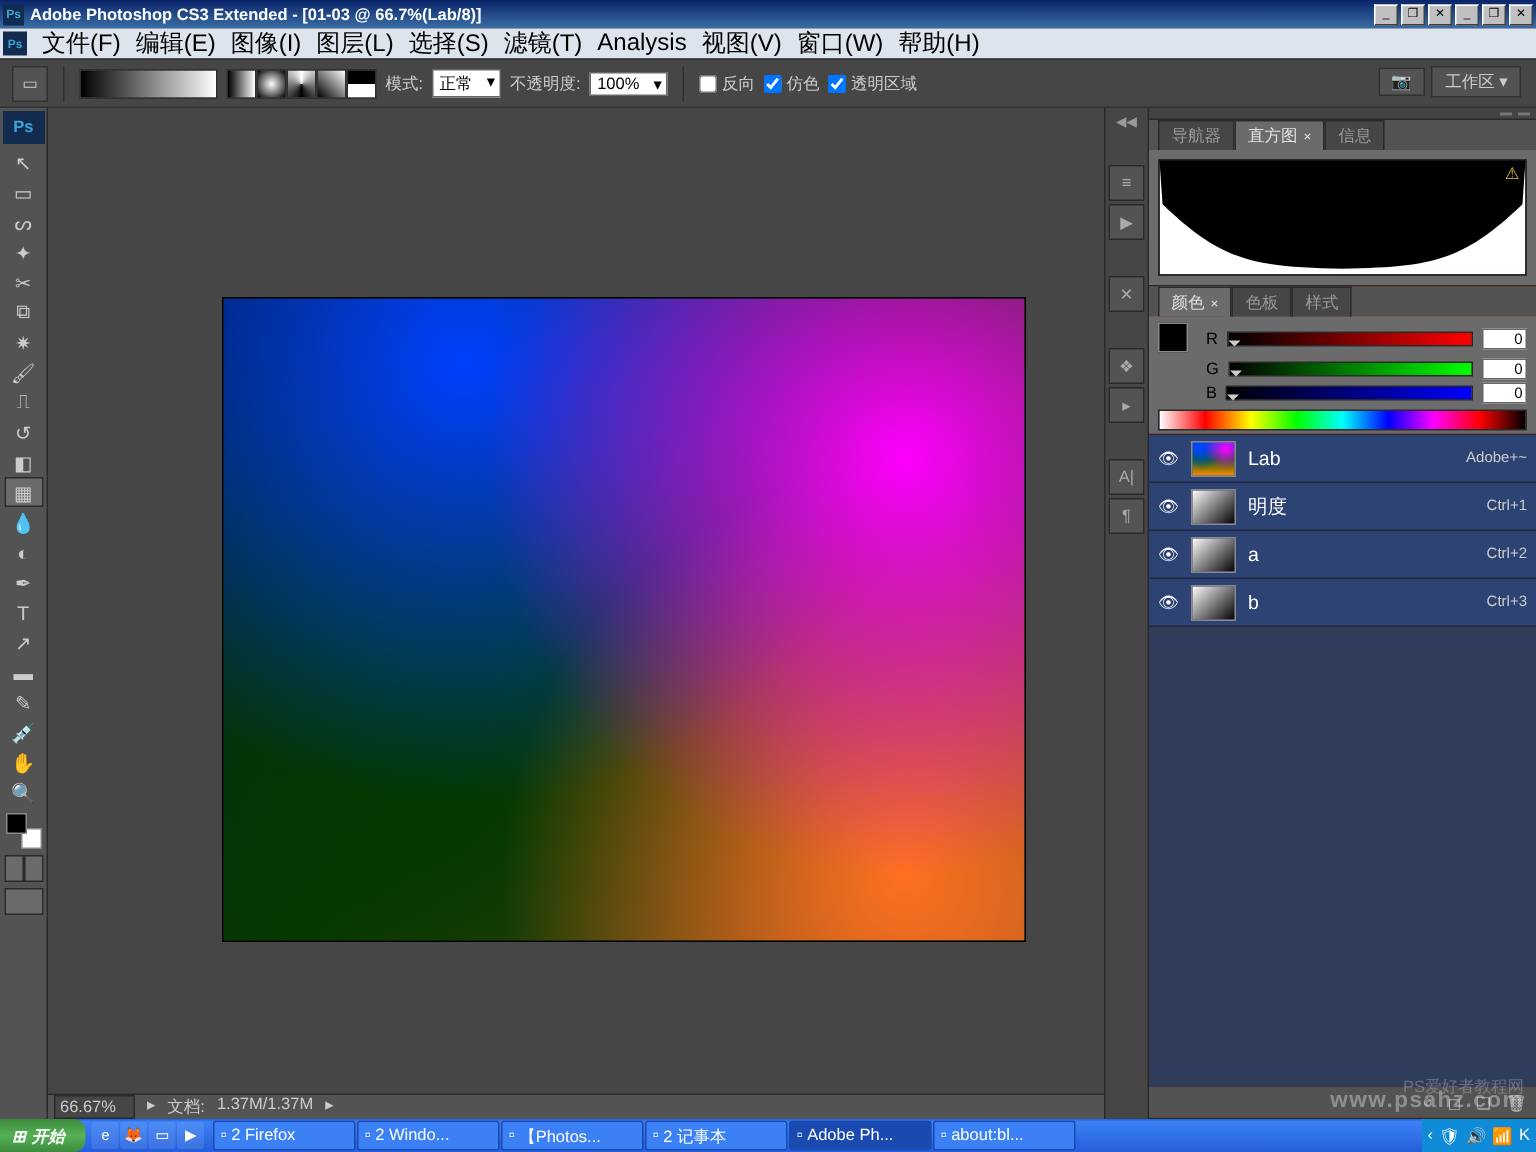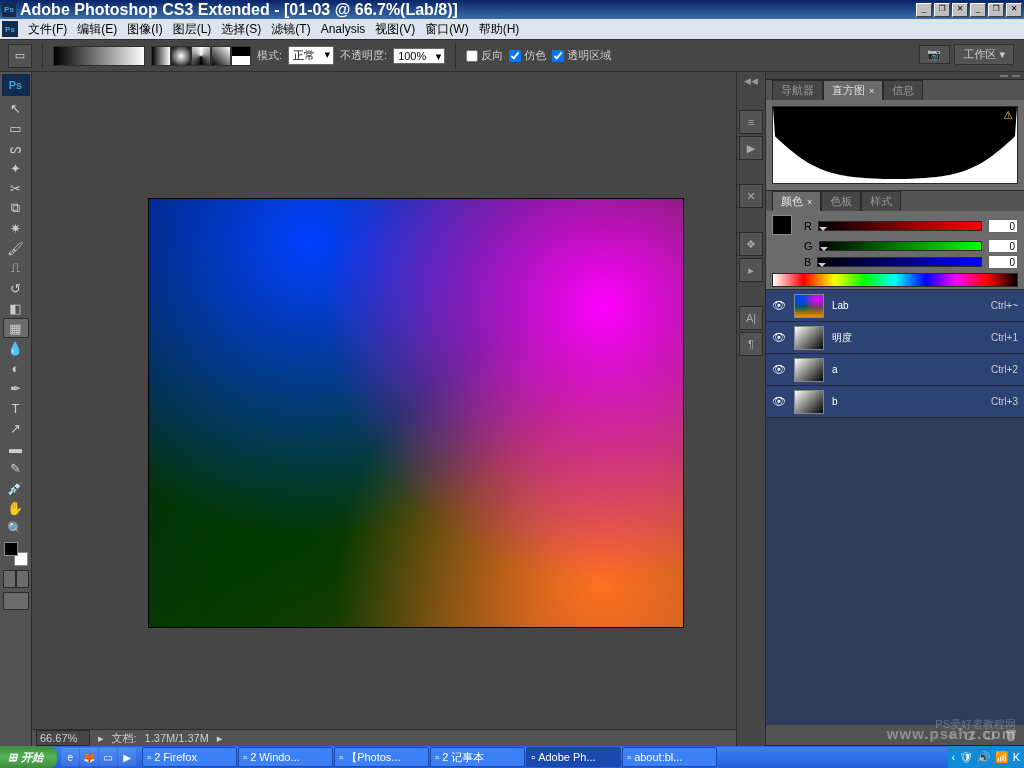--- a/index.html
+++ b/index.html
@@ -1,24 +1,24 @@
 <!DOCTYPE html>
 <html><head>
 <meta charset="utf-8">
 <style>
 *{margin:0;padding:0;box-sizing:border-box;font-family:"Microsoft YaHei",SimSun,sans-serif;font-size:11px;user-select:none}
 body{width:1024px;height:768px;background:#464646;overflow:hidden;color:#000}
 .titlebar{height:19px;background:linear-gradient(#0a246a,#3a6ea5);color:#fff;display:flex;align-items:center;padding:0 2px}
 .titlebar .icon{width:14px;height:14px;background:#132b4f;margin-right:4px;display:flex;align-items:center;justify-content:center;color:#3ba7d8;font-size:8px;font-weight:bold}
-.titlebar .title{flex:1;font-weight:bold;font-size:16px}
+.titlebar .title{flex:1;font-weight:bold;font-size:11px}
 .win-btns{display:flex;gap:2px}
 .win-btn{width:16px;height:14px;background:#c0c0c0;border:1px solid #404040;border-top-color:#fff;border-left-color:#fff;font-size:8px;text-align:center;line-height:10px;color:#000}
 .menubar{height:20px;background:#dde4ed;display:flex;align-items:center;padding:0 2px;gap:2px}
 .menubar .icon{width:16px;height:16px;background:#132b4f;color:#3ba7d8;font-size:8px;font-weight:bold;display:flex;align-items:center;justify-content:center;margin-right:4px}
-.menu-item{padding:2px 4px;font-size:12px}
+.menu-item{padding:2px 4px;font-size:16px}
 .optbar{height:33px;background:#464646;border-top:1px solid #303030;border-bottom:1px solid #303030;display:flex;align-items:center;padding:0 8px;gap:6px;color:#ccc;font-size:11px}
 .opt-square{width:24px;height:24px;background:#535353;border:1px solid #303030;display:flex;align-items:center;justify-content:center}
 .opt-grad{width:92px;height:20px;background:linear-gradient(90deg,#000,#fff);border:1px solid #303030}
 .opt-btns{display:flex;gap:0}
 .opt-btn{width:20px;height:20px;background:#535353;border:1px solid #303030}
 .opt-btn.g1{background:linear-gradient(90deg,#000,#fff)}
 .opt-btn.g2{background:radial-gradient(#fff,#000)}
 .opt-btn.g3{background:conic-gradient(#fff,#000,#fff)}
 .opt-btn.g4{background:linear-gradient(45deg,#000,#fff)}
 .opt-btn.g5{background:linear-gradient(#000 50%,#fff 50%)}
@@ -39,21 +39,21 @@
 .sw-bg{position:absolute;width:14px;height:14px;background:#fff;border:1px solid #888;bottom:0;right:0}
 .quick{width:26px;height:18px;display:flex;margin-top:4px}
 .quick div{flex:1;border:1px solid #2a2a2a;background:#6b6b6b}
 .canvas-area{flex:1;background:#464646;position:relative;overflow:hidden}
 .canvas{position:absolute;left:116px;top:126px;width:536px;height:430px;border:1px solid #000;background:
   radial-gradient(circle at 85% 25%, #ff00ff 0%, rgba(255,0,255,0) 50%),
   radial-gradient(circle at 30% 10%, #0040ff 0%, rgba(0,64,255,0) 55%),
   radial-gradient(circle at 85% 90%, #ff7020 0%, rgba(255,112,32,0) 45%),
   radial-gradient(circle at 25% 70%, #003800 0%, rgba(0,56,0,0) 55%),
   linear-gradient(135deg, #001a3a 0%, #0a3a00 50%, #8a5020 100%)}
-.statusbar{position:absolute;left:0;right:0;bottom:0;height:17px;background:#535353;border-top:1px solid #2a2a2a;display:flex;align-items:center;color:#ccc;padding:0 4px;gap:8px}
+.statusbar{position:absolute;left:0;right:0;bottom:0;height:17px;background:#535353;border-top:1px solid #2a2a2a;display:flex;align-items:flex-start;color:#ccc;padding:0 4px;gap:8px}
 .sb-zoom{width:54px;background:#464646;border:1px solid #2a2a2a;padding:1px 3px}
 .docks{width:30px;background:#464646;border-left:1px solid #2a2a2a;border-right:1px solid #2a2a2a;display:flex;flex-direction:column;align-items:center;padding-top:4px;gap:2px}
 .dock-item{width:24px;height:24px;background:#535353;border:1px solid #2a2a2a;display:flex;align-items:center;justify-content:center;color:#aaa;font-size:11px}
 .dock-gap{height:20px}
 .panels{width:258px;background:#c2410c;display:flex;flex-direction:column}
 .pnl-drag{height:8px;background:#434343;border-bottom:1px solid #2a2a2a;display:flex;align-items:center;justify-content:flex-end;padding-right:4px;gap:4px}
 .pnl-drag span{width:8px;height:2px;background:#777}
 .pnl{border-bottom:1px solid #2a2a2a}
 .tabs{height:20px;background:#535353;display:flex;align-items:flex-end;padding:0 6px;gap:0}
 .tab{padding:2px 8px;background:#464646;color:#999;border:1px solid #2a2a2a;border-bottom:none;font-size:11px;position:relative}
@@ -72,21 +72,21 @@
 .slider.b{background:linear-gradient(90deg,#000,#00f)}
 .slider:after{content:"";position:absolute;left:0;bottom:-5px;border:4px solid transparent;border-top-color:#ccc}
 .color-val{width:30px;height:14px;background:#fff;border:1px solid #666;color:#000;text-align:right;padding:0 2px;font-size:10px}
 .spectrum{height:14px;margin-top:4px;background:linear-gradient(90deg,#fff,#f00,#ff0,#0f0,#0ff,#00f,#f0f,#f00,#000);border:1px solid #2a2a2a}
 .chan-body{padding:0;background:#303d5a}
 .chan-row{height:32px;display:flex;align-items:center;padding:0 6px;gap:8px;color:#fff;border-bottom:1px solid #20283a;background:#2c4373}
 .chan-eye{width:14px;height:14px;display:flex;align-items:center;justify-content:center;font-size:11px}
 .chan-thumb{width:30px;height:24px;border:1px solid #888}
 .chan-thumb.lab{background:radial-gradient(circle at 80% 20%,#f0f,transparent 50%),radial-gradient(circle at 20% 20%,#04f,transparent 50%),linear-gradient(#04f,#060,#f80)}
 .chan-thumb.gray{background:linear-gradient(135deg,#fff,#000)}
-.chan-name{flex:1;font-size:10px}
+.chan-name{flex:1;font-size:13px}
 .chan-sc{font-size:10px;color:#ccc}
 .chan-foot{height:20px;background:#535353;display:flex;align-items:center;justify-content:flex-end;padding:0 6px;gap:10px;color:#aaa}
 .taskbar{position:absolute;left:0;right:0;bottom:0;height:22px;background:linear-gradient(#245edb,#3b81f5 8%,#245edb);display:flex;align-items:center;color:#fff}
 .tb-start{height:22px;background:linear-gradient(#3c8b3c,#56b156 50%,#3c8b3c);padding:0 14px 0 8px;display:flex;align-items:center;gap:4px;font-weight:bold;border-radius:0 8px 8px 0;font-style:italic}
 .tb-ql{display:flex;gap:1px;padding:0 4px}
 .tb-ql div{width:18px;height:18px;background:rgba(255,255,255,.1);border-radius:2px;display:flex;align-items:center;justify-content:center;font-size:10px}
 .tb-tasks{flex:1;display:flex;gap:1px;padding:0 2px;overflow:hidden}
 .tb-task{height:20px;background:#3b81f5;border:1px solid #1a4ab0;border-radius:2px;padding:0 4px;display:flex;align-items:center;gap:3px;font-size:10px;min-width:0;flex:1;max-width:95px;white-space:nowrap;overflow:hidden}
 .tb-task.active{background:#1a4ab0}
 .tb-tray{background:#0f8bd8;height:22px;padding:0 4px;display:flex;align-items:center;gap:4px;font-size:10px}
@@ -274,21 +274,21 @@
       </div>
     </div>
 
     <div class="pnl" style="flex:1;display:flex;flex-direction:column">
       <div class="chan-body" style="flex:1">
         <div id="chan-rows">
             <div class="chan-row">
               <div class="chan-eye">👁</div>
               <div class="chan-thumb lab"></div>
               <div class="chan-name">Lab</div>
-              <div class="chan-sc">Ctrl+~</div>
+              <div class="chan-sc">Adobe+~</div>
             </div>
             <div class="chan-row">
               <div class="chan-eye">👁</div>
               <div class="chan-thumb gray"></div>
               <div class="chan-name">明度</div>
               <div class="chan-sc">Ctrl+1</div>
             </div>
             <div class="chan-row">
               <div class="chan-eye">👁</div>
               <div class="chan-thumb gray"></div>

